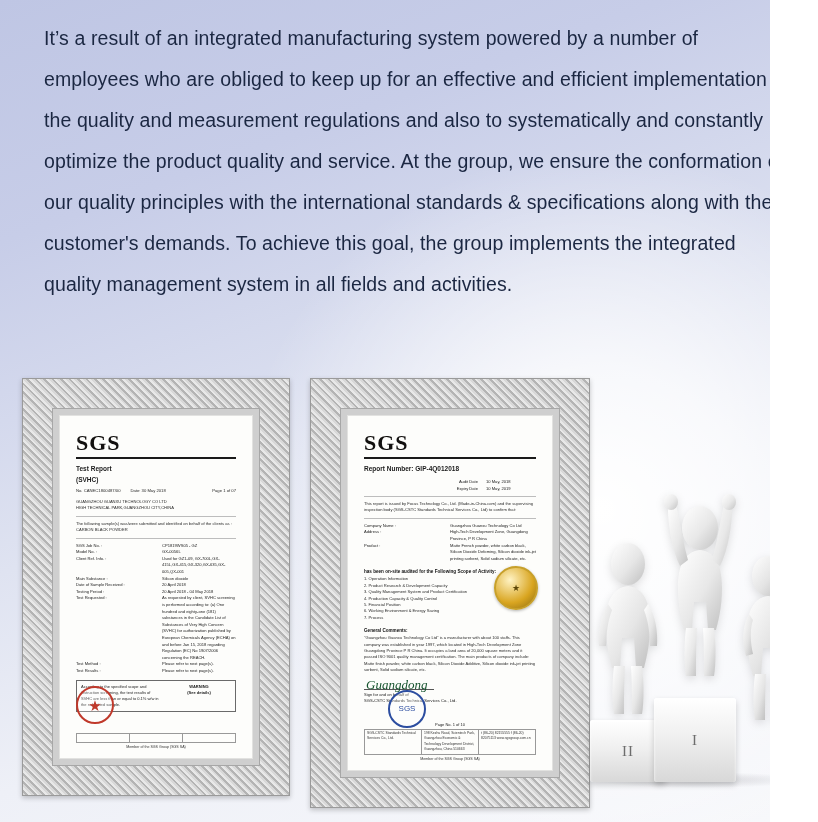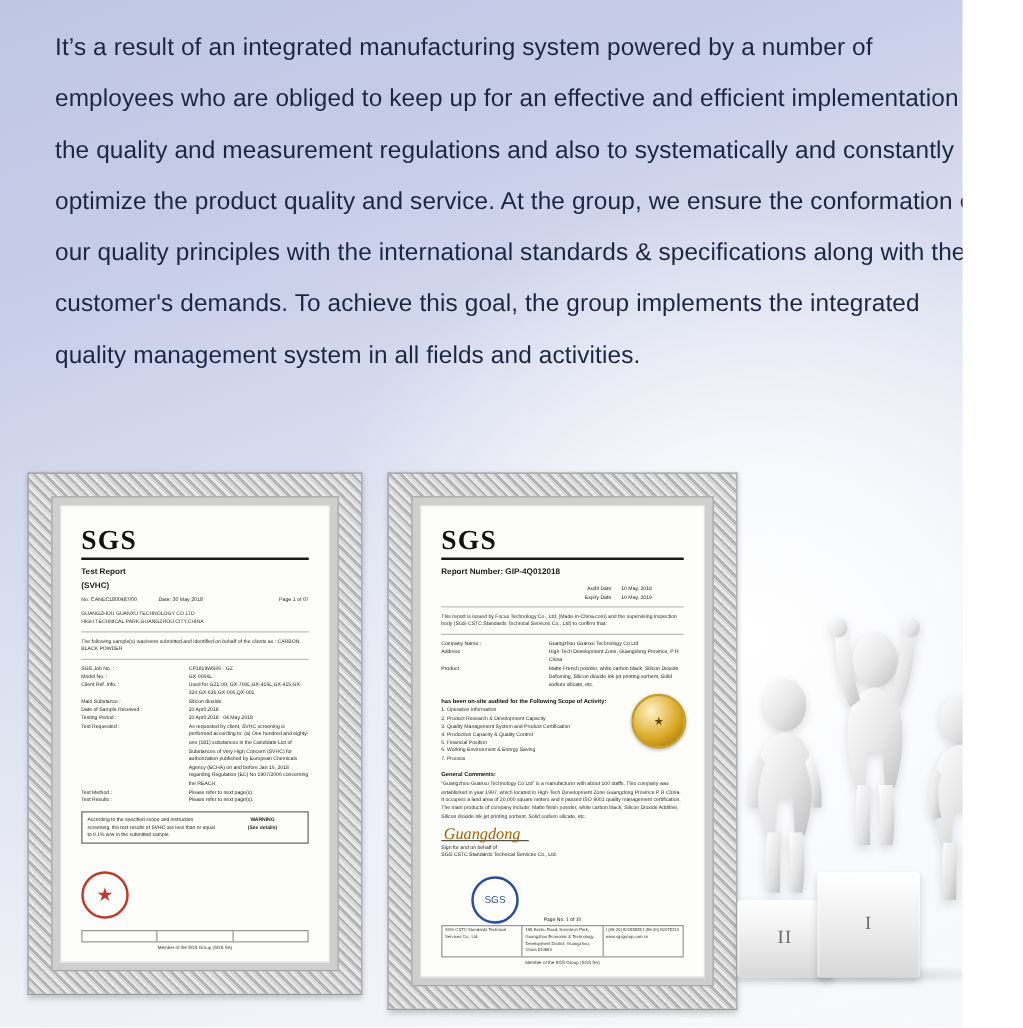--- a/index.html
+++ b/index.html
@@ -35,21 +35,21 @@
     margin: 0;
   }
 
   
   .cert {
     position: absolute;
     background:
       repeating-linear-gradient(45deg, #d8d8d8 0px, #d8d8d8 2px, #b4b4b4 2px, #b4b4b4 4px, #e8e8e8 4px, #e8e8e8 6px);
     border: 1px solid #9a9a9a;
     box-shadow: 0 2px 5px rgba(0,0,0,0.22);
-    padding: 18px;
+    padding: 29px;
     box-sizing: border-box;
   }
   .cert-inner-frame {
     width: 100%;
     height: 100%;
     border: 1px solid #a7a7a7;
     background: #cfcfcf;
     padding: 6px;
     box-sizing: border-box;
   }
@@ -130,21 +130,21 @@
   .sign-area {
     margin-top: 8px;
     font-size: 4.1px;
     line-height: 6.4px;
     color: #222;
   }
   .sig-script {
     font-family: "Liberation Serif", serif;
     font-style: italic;
     font-size: 13px;
-    color: #a16207;
+    color: #14532d;
     margin: 5px 0 1px 2px;
   }
   .sig-rule {
     width: 70px;
     height: 1px;
     background: #555;
     margin-bottom: 2px;
   }
   .stamp {
     position: absolute;

